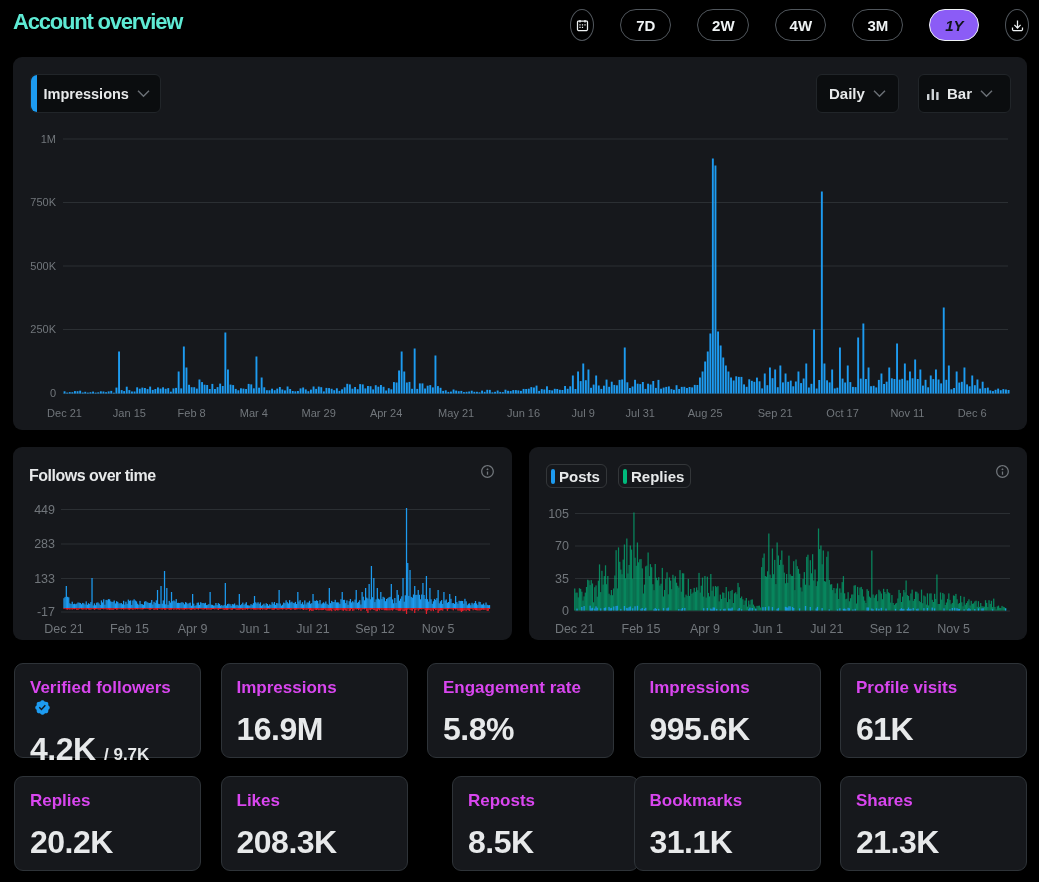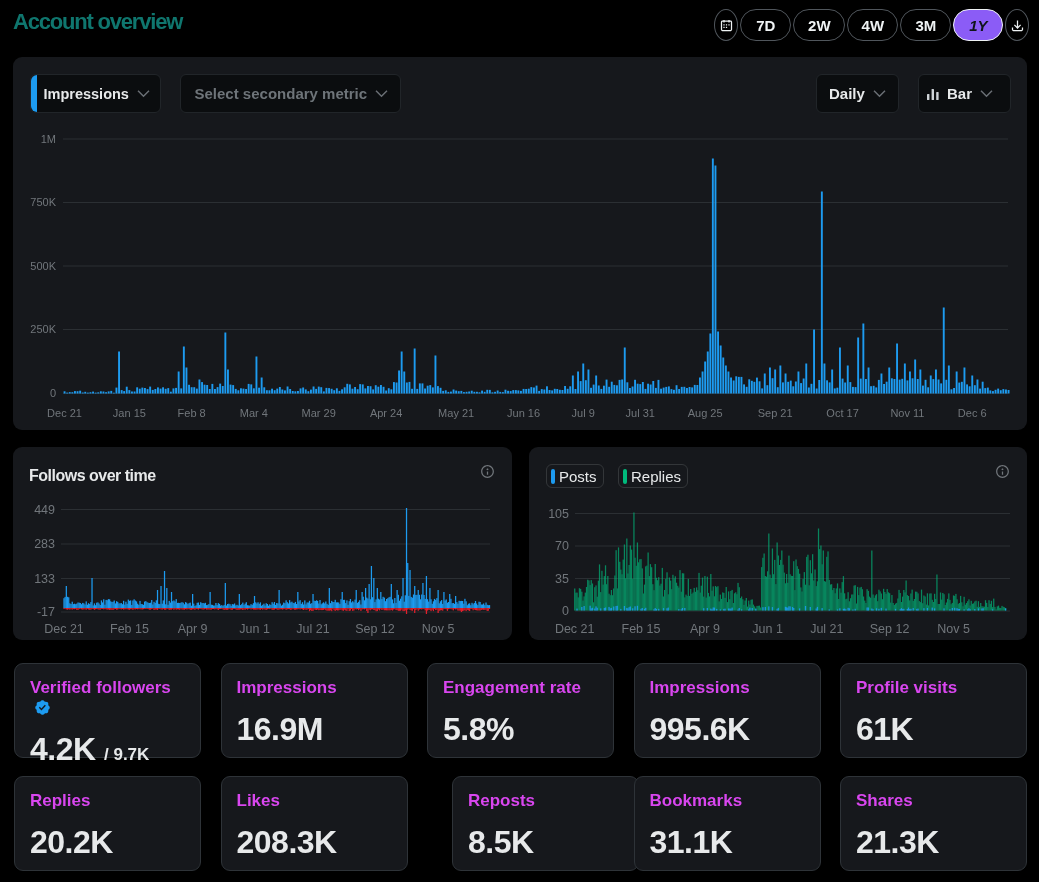--- a/index.html
+++ b/index.html
@@ -1,38 +1,38 @@
 <!DOCTYPE html>
 <html><head>
 <meta charset="utf-8">
 <style>
 * { margin:0; padding:0; box-sizing:border-box; }
 html,body { background:#000; }
 body { font-family:"Liberation Sans",sans-serif; -webkit-font-smoothing:antialiased; }
 .page { position:relative; width:1039px; height:882px; background:#000; overflow:hidden; }
-h1 { position:absolute; left:13px; top:9px; font-size:22px; font-weight:800; color:#0f766e; letter-spacing:-1.2px; }
-.hbtns { position:absolute; top:9px; right:9.7px; display:flex; align-items:center; gap:2px; height:32px; }
+h1 { position:absolute; left:13px; top:9px; font-size:22px; font-weight:800; color:#5eead4; letter-spacing:-1.2px; }
+.hbtns { position:absolute; top:9px; right:9.7px; display:flex; align-items:center; gap:26px; height:32px; }
 .icbtn { width:24px; height:32px; border:1px solid #50565c; border-radius:50%; display:flex; align-items:center; justify-content:center; }
 .pill { height:32px; padding:0; justify-content:center; border:1px solid #50565c; border-radius:16px; color:#eff3f4; font-size:15px; font-weight:700; display:flex; align-items:center; justify-content:center; }
 .pill.on { background:#8b5cf6; border-color:#eff3f4; color:#0f1419;font-style:italic; }
 .card { position:absolute; background:#16181c; border-radius:9px; }
 #main { left:13px; top:57px; width:1014px; height:373px; }
 #folcard { left:13px; top:447px; width:499px; height:193px; }
 #pocard { left:529px; top:447px; width:498px; height:193px; }
 .dd { position:absolute; height:39px; background:#0b0d0f; border:1px solid #212529; border-radius:6px; display:flex; align-items:center; color:#e7e9ea; font-size:15px; font-weight:700; }
 .dd .chev { margin-left:6px; }
 .accent { position:absolute; left:0; top:0; bottom:0; width:5.5px; background:#1d9bf0; border-radius:6px 0 0 6px; }
 .ghost { color:#6e7479; }
 svg.chart { position:absolute; left:0; top:0; }
 text { font-family:"Liberation Sans",sans-serif; font-size:11px; fill:#71767b; }
 text.mid { font-size:12.5px; }
 .gl line { stroke:#2b2f33; stroke-width:1; }
 .ctitle { position:absolute; font-size:16px; font-weight:700; color:#e7e9ea; letter-spacing:-0.5px; }
 .info { position:absolute; }
-.chip { position:absolute; height:24px; border:1px solid #333639; border-radius:6px; display:flex; align-items:center; padding:0 6px 0 4px; color:#e7e9ea; font-size:15px; font-weight:400; }
+.chip { position:absolute; height:24px; border:1px solid #333639; border-radius:6px; display:flex; align-items:center; padding:0 6px 0 4px; color:#e7e9ea; font-size:15px; font-weight:700; }
 .chipbar { width:3.5px; height:15px; border-radius:2px; margin-right:4.5px; }
 .stat { position:absolute; width:187px; height:95px; background:#16181c; border:1px solid #2e3338; border-radius:9px; padding:12px 15px; }
 .slabel { font-size:17px; font-weight:700; color:#d946ef; margin-top:2px; }
 .sval { font-size:32px; font-weight:800; color:#e7e9ea; margin-top:13px; letter-spacing:-0.5px; }
 .sub { font-size:17px; font-weight:700; letter-spacing:0; }
 </style>
 </head>
 <body>
 <div class="page">
   <h1>Account overview</h1>
@@ -50,23 +50,20 @@
     <div class="icbtn">
         <svg viewBox="0 0 24 24" width="15" height="15">
           <path fill="#eff3f4" d="M12 17.41l-5.7-5.7 1.41-1.42L11 13.59V4h2v9.59l3.3-3.3 1.41 1.42-5.71 5.7zM21 15l-.02 3.51c0 1.38-1.12 2.49-2.5 2.49H5.5C4.11 21 3 19.88 3 18.5V15h2v3.5c0 .28.22.5.5.5h12.98c.28 0 .5-.22.5-.5L19 15h2z"></path>
         </svg>
       </div>
   </div>
 
   <div class="card" id="main">
     <div class="dd" style="left:17px;top:17px;width:131px;padding:0 0 0 12.5px;font-size:14.5px">
       <span class="accent"></span>Impressions <svg class="chev" viewBox="0 0 24 24" width="17" height="17">
-          <path fill="#6b7076" d="M3.543 8.96l1.414-1.42L12 14.59l7.043-7.05 1.414 1.42L12 17.41 3.543 8.96z"></path>
-        </svg></div>
-    <div class="dd ghost" style="left:167px;top:17px;width:221px;padding:0 0 0 13.5px">Select secondary metric <svg class="chev" viewBox="0 0 24 24" width="17" height="17">
           <path fill="#6b7076" d="M3.543 8.96l1.414-1.42L12 14.59l7.043-7.05 1.414 1.42L12 17.41 3.543 8.96z"></path>
         </svg></div>
     <div class="dd" style="left:803px;top:17px;width:83px;padding:0 0 0 12px">Daily <svg class="chev" viewBox="0 0 24 24" width="17" height="17">
           <path fill="#6b7076" d="M3.543 8.96l1.414-1.42L12 14.59l7.043-7.05 1.414 1.42L12 17.41 3.543 8.96z"></path>
         </svg></div>
     <div class="dd" style="left:905px;top:17px;width:93px;padding:0 0 0 7px"><svg viewBox="0 0 14 14" width="14" height="14" style="margin-right:7px">
           <g fill="#cfd4d8">
             <rect x="1" y="7" width="2.4" height="6" rx="0.6"></rect>
             <rect x="5.6" y="2" width="2.4" height="11" rx="0.6"></rect>
             <rect x="10.2" y="5" width="2.4" height="8" rx="0.6"></rect>

